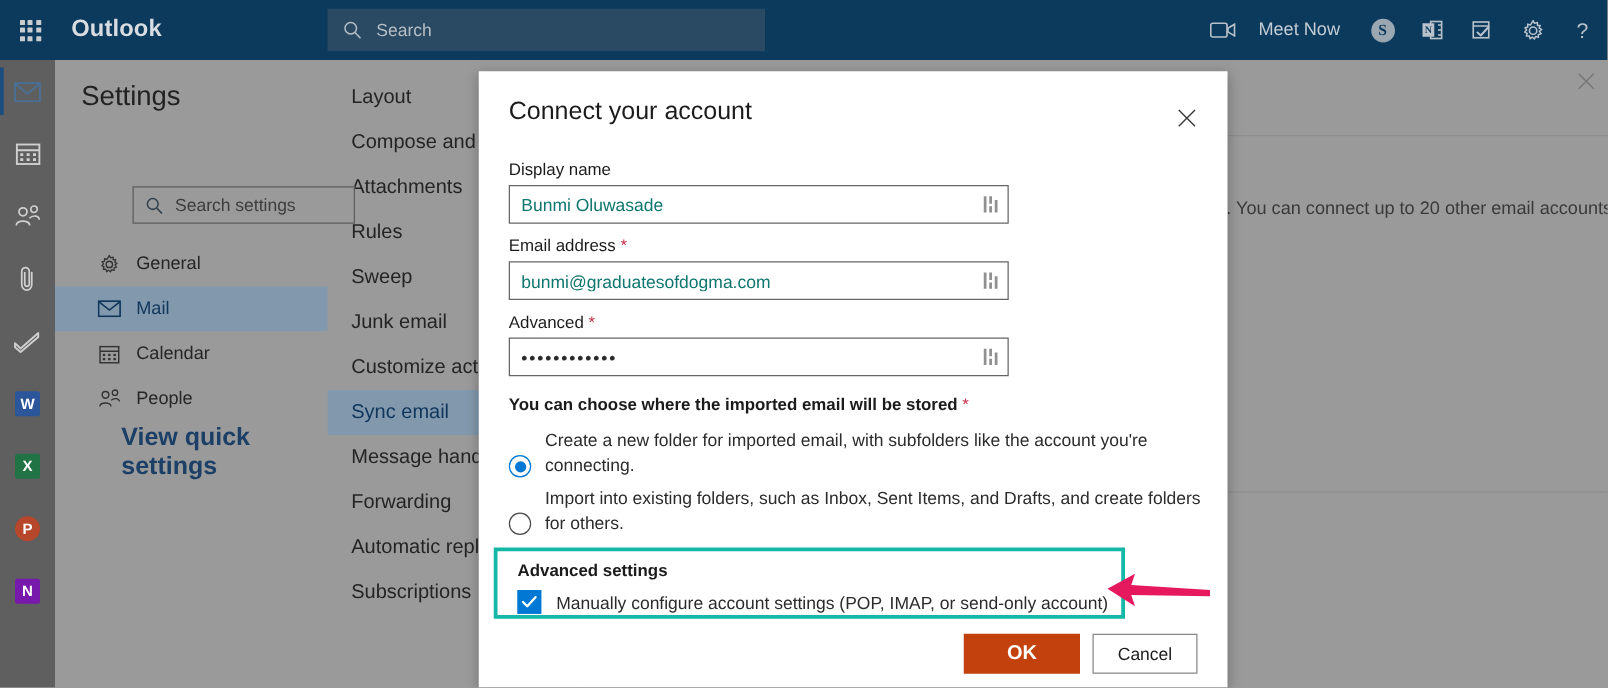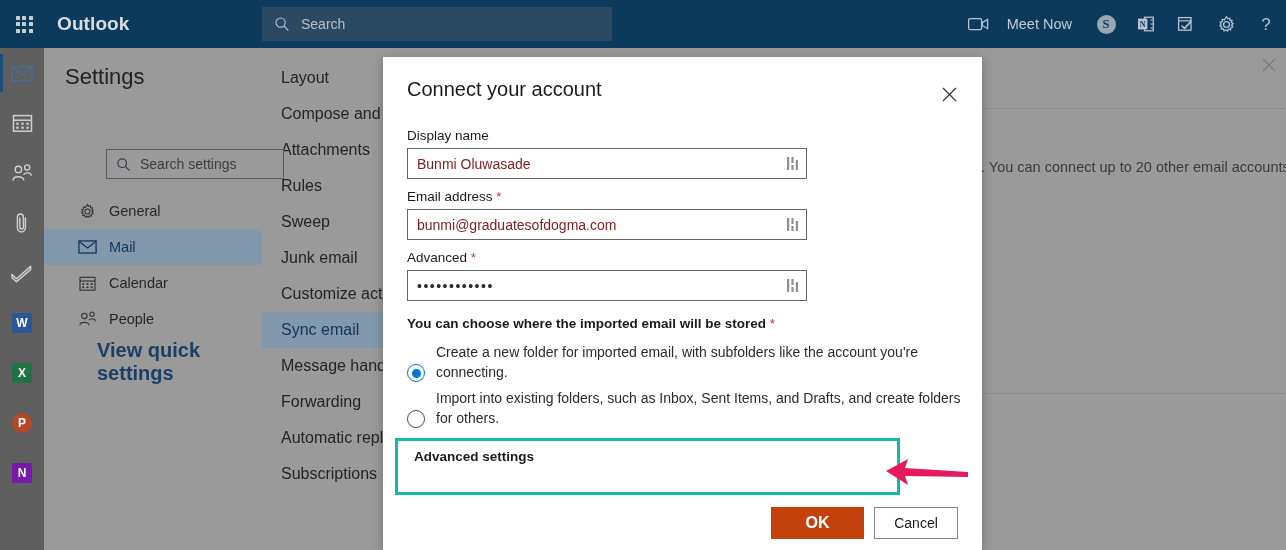--- a/index.html
+++ b/index.html
@@ -140,21 +140,21 @@
     position:absolute; right:18px; top:22px; width:30px; height:30px;
     display:flex; align-items:center; justify-content:center; cursor:pointer;
   }
   .fgroup{ position:absolute; left:24px; width:400px; }
   .flabel{ font-size:13.5px; color:#1b1b1b; margin-bottom:5px; }
   .flabel .req{ color:#c4314b; }
   .finput{
     height:31px; border:1px solid #666; background:#fff;
     display:flex; align-items:center; padding:0 6px 0 9px; cursor:text;
   }
-  .finput .ftext{ font-size:14px; color:#7f1d1d; flex:1; white-space:nowrap; overflow:hidden; }
+  .finput .ftext{ font-size:14px; color:#0f766e; flex:1; white-space:nowrap; overflow:hidden; }
   .finput .fdots{ font-size:14px; color:#2a2a2a; flex:1; letter-spacing:1.5px; }
   .finput .ink{ width:14px; height:18px; flex:0 0 auto; opacity:.75; }
 
   #store-label{
     position:absolute; left:24px; top:259px; font-size:13.5px; color:#1b1b1b; font-weight:700;
   }
   #store-label .req{ color:#c4314b; font-weight:400; }
   .radio-row{
     position:absolute; left:24px; display:flex; align-items:flex-end; cursor:pointer;
   }
@@ -501,20 +501,28 @@
     <span class="radio-txt">Create a new folder for imported email, with subfolders like the account you're connecting.</span>
   </div>
 
   <div class="radio-row" style="top:331px; width:555px">
     <span class="radio"></span>
     <span class="radio-txt">Import into existing folders, such as Inbox, Sent Items, and Drafts, and create folders for others.</span>
   </div>
 
   <div id="adv-box">
     <div id="adv-title">Advanced settings</div>
+    <div id="adv-check-row">
+      <span class="cbox">
+        <svg width="13" height="11" viewBox="0 0 13 11">
+          <path d="M1.4 5.6 L4.8 9 L11.4 1.8" fill="none" stroke="#fff" stroke-width="1.9" stroke-linecap="round" stroke-linejoin="round"></path>
+        </svg>
+      </span>
+      <span id="adv-check-label">Manually configure account settings (POP, IMAP, or send-only account)</span>
+    </div>
   </div>
 
   <div id="dlg-buttons">
     <button id="btn-ok">OK</button>
     <button id="btn-cancel">Cancel</button>
   </div>
 </div>
 
 <svg id="arrow" viewBox="0 0 82 34">
   <path d="M0 16 L22 4 L19 13 L82 17 L82 22 L19 21 L22 30 Z" fill="#e6195f"></path>

